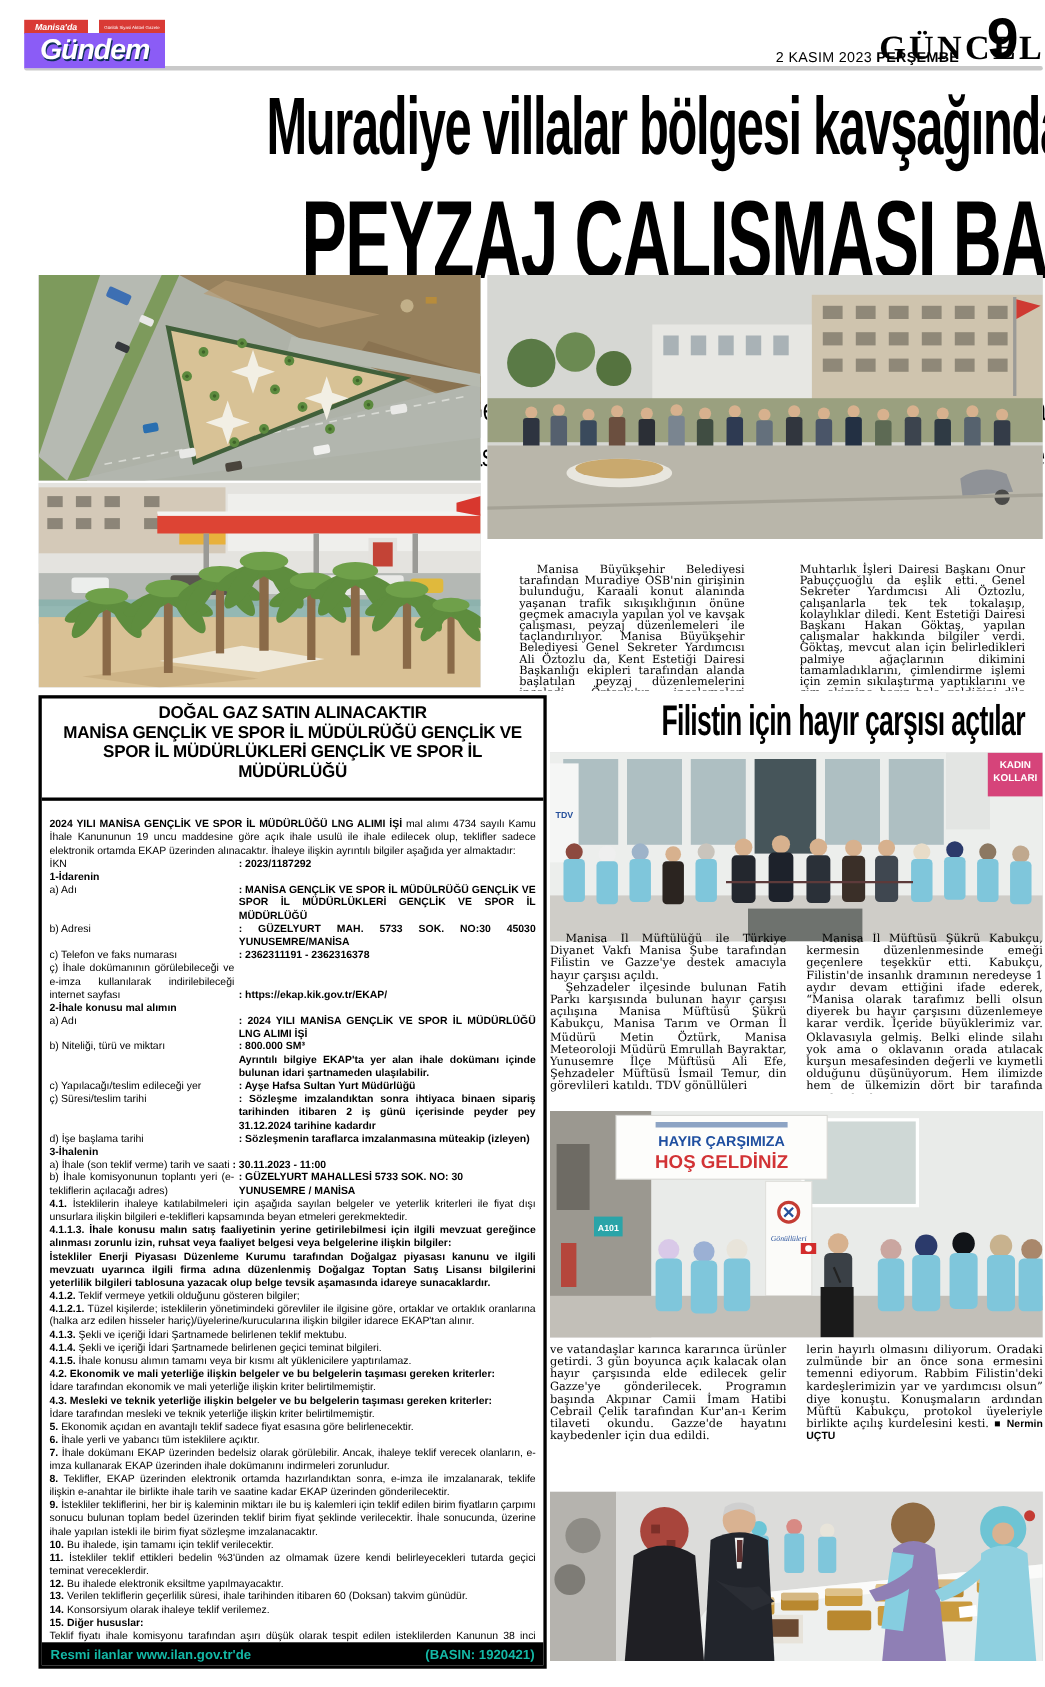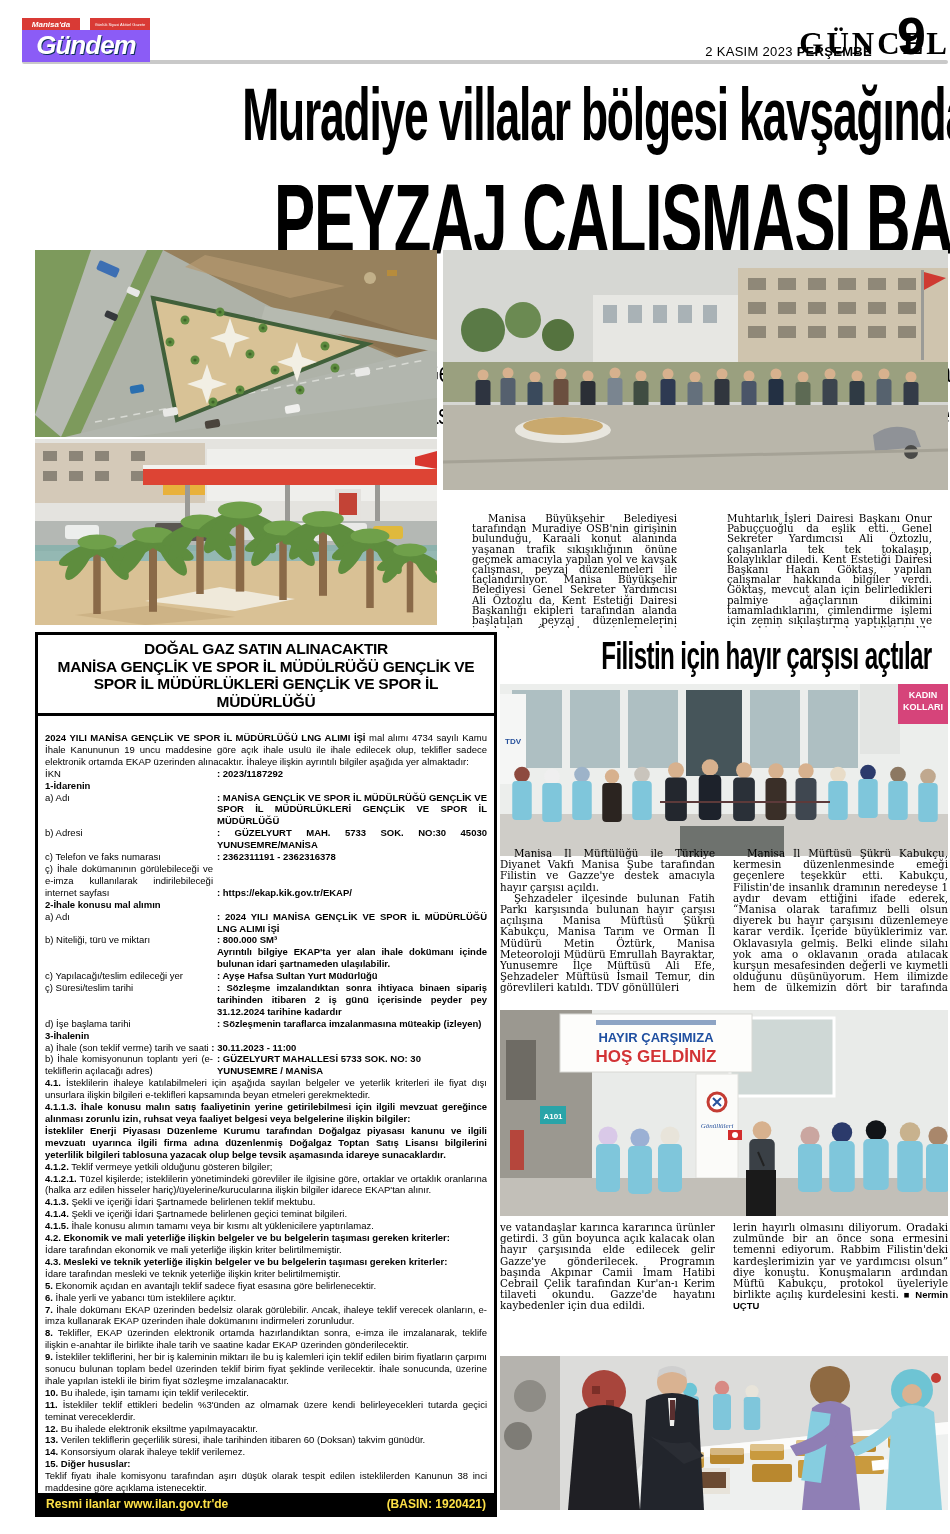--- a/index.html
+++ b/index.html
@@ -35,30 +35,30 @@
   #ph-group{left:443px;top:250px;width:505px;height:240px;}
   .lead-cols{position:absolute;left:456px;top:497px;width:492px;height:131px;display:flex;gap:18px;}
   .lead-col{width:237px;height:131px;overflow:hidden;font-family:"DejaVu Serif",serif;
     font-size:10.3px;line-height:10.2px;text-align:justify;}
   .lead-col p{margin:16px;text-indent:16px;}
   .lead-col p.noind{text-indent:0;}
   .byl{font-weight:bold;font-family:"Liberation Sans",sans-serif;font-size:9.5px;}
   
   .notice{position:absolute;left:35px;top:632px;width:462px;height:885px;border:3px solid #000;
     box-sizing:border-box;background:#fff;}
-  .notice-title{padding:5px 6px 3px 6px;text-align:center;font-weight:bold;font-size:15.5px;
+  .notice-title{padding:5px 6px 15px 6px;text-align:center;font-weight:bold;font-size:15.5px;
     line-height:17.5px;letter-spacing:-.3px;border-bottom:3px solid #000;}
   .notice-body{padding:16px 7px 0 7px;font-size:9.5px;line-height:11.9px;text-align:justify;
     height:772px;overflow:hidden;}
   .notice-body .kv{display:grid;grid-template-columns:168px 1fr;column-gap:4px;}
   .notice-body .kv .v{font-weight:bold;align-self:end;white-space:pre-line;}
   .notice-body .hrow{font-weight:bold;}
   .notice-body p{margin:0;}
   .notice-body p.em{font-weight:bold;}
-  .notice-foot{position:absolute;left:0;right:0;bottom:0;height:21px;background:#000;color:#fde047;
+  .notice-foot{position:absolute;left:0;right:0;bottom:0;height:21px;background:#000;color:#14b8a6;
     display:flex;justify-content:space-between;align-items:center;padding:0 8px;
     font-weight:bold;font-size:12px;}
   
   .h2{position:absolute;left:500px;top:634px;width:448px;text-align:center;white-space:nowrap;}
   .h2 span{display:inline-block;font-weight:bold;font-size:39px;letter-spacing:-1px;transform:scaleX(.62);}
   #ph-ribbon{left:500px;top:684px;width:448px;height:172px;}
   #ph-banner{left:500px;top:1010px;width:448px;height:206px;}
   #ph-bazaar{left:500px;top:1356px;width:448px;height:154px;}
   .s2cols{position:absolute;left:500px;width:448px;display:flex;gap:18px;}
   #s2t1{top:848px;height:146px;}

